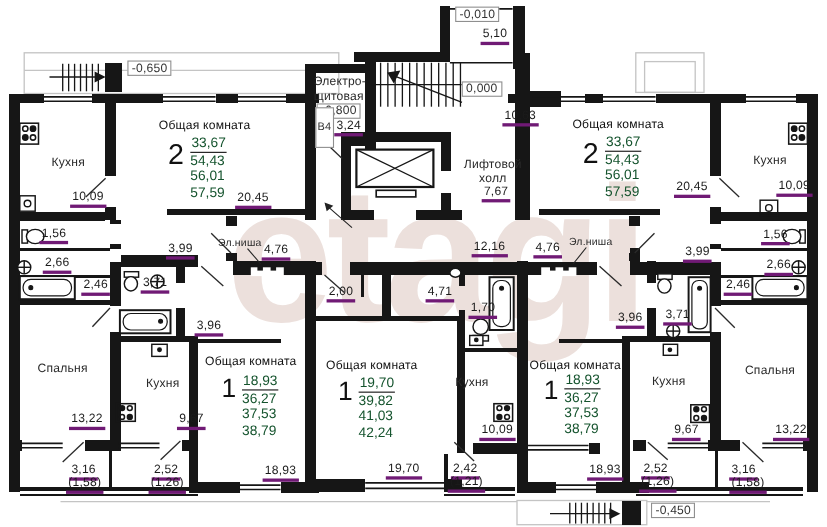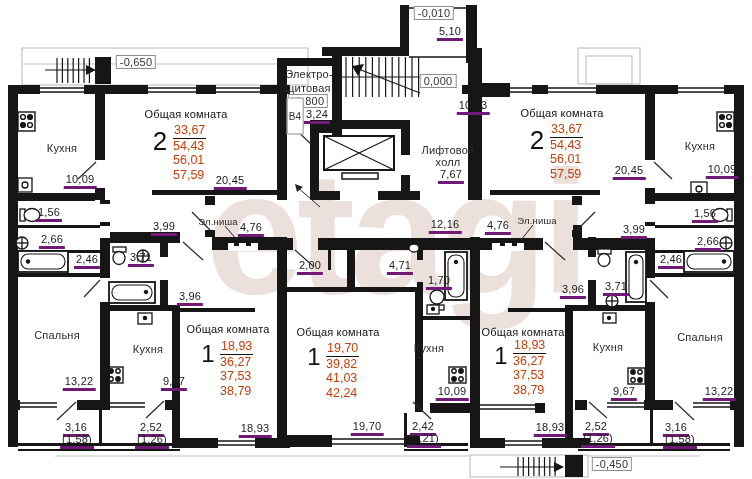--- a/index.html
+++ b/index.html
@@ -8,21 +8,21 @@
   #watermark{position:absolute;left:395px;top:232px;transform:translate(-50%,-50%);
         font-size:175px;font-weight:bold;color:#ece0dc;letter-spacing:-6px;z-index:0;user-select:none;}
   #plan svg{position:absolute;left:0;top:0;z-index:1;}
   .l{position:absolute;z-index:2;font-size:11px;color:#1b1b1b;white-space:nowrap;
      transform:translate(-50%,-50%);letter-spacing:.2px;}
   .u{border-bottom:3px solid #701a75;padding:0 2px 1px 2px;}
   .bx{border:1px solid #8f8f8f;background:#fff;padding:0 3px;color:#333;}
   .rn{font-size:11px;color:#2a2a2a;}
   .hd{font-size:11px;color:#111;}
   .num{font-size:26px;color:#111;transform:translate(-50%,-50%);position:absolute;z-index:2;}
-  .stack{position:absolute;z-index:2;font-size:12.5px;line-height:14.5px;color:#c2410c;}
+  .stack{position:absolute;z-index:2;font-size:12.5px;line-height:14.5px;color:#14532d;}
   .stack span{display:block;}
   .stack span:first-child{border-bottom:1px solid #111;padding:0 1px 0 1px;}
   .two{text-align:center;line-height:12px;}
   .note{font-size:10px;line-height:11px;text-align:center;color:#222;}
 </style>
 </head>
 <body>
 
 <div id="plan">
   <div id="watermark">etagi</div>

